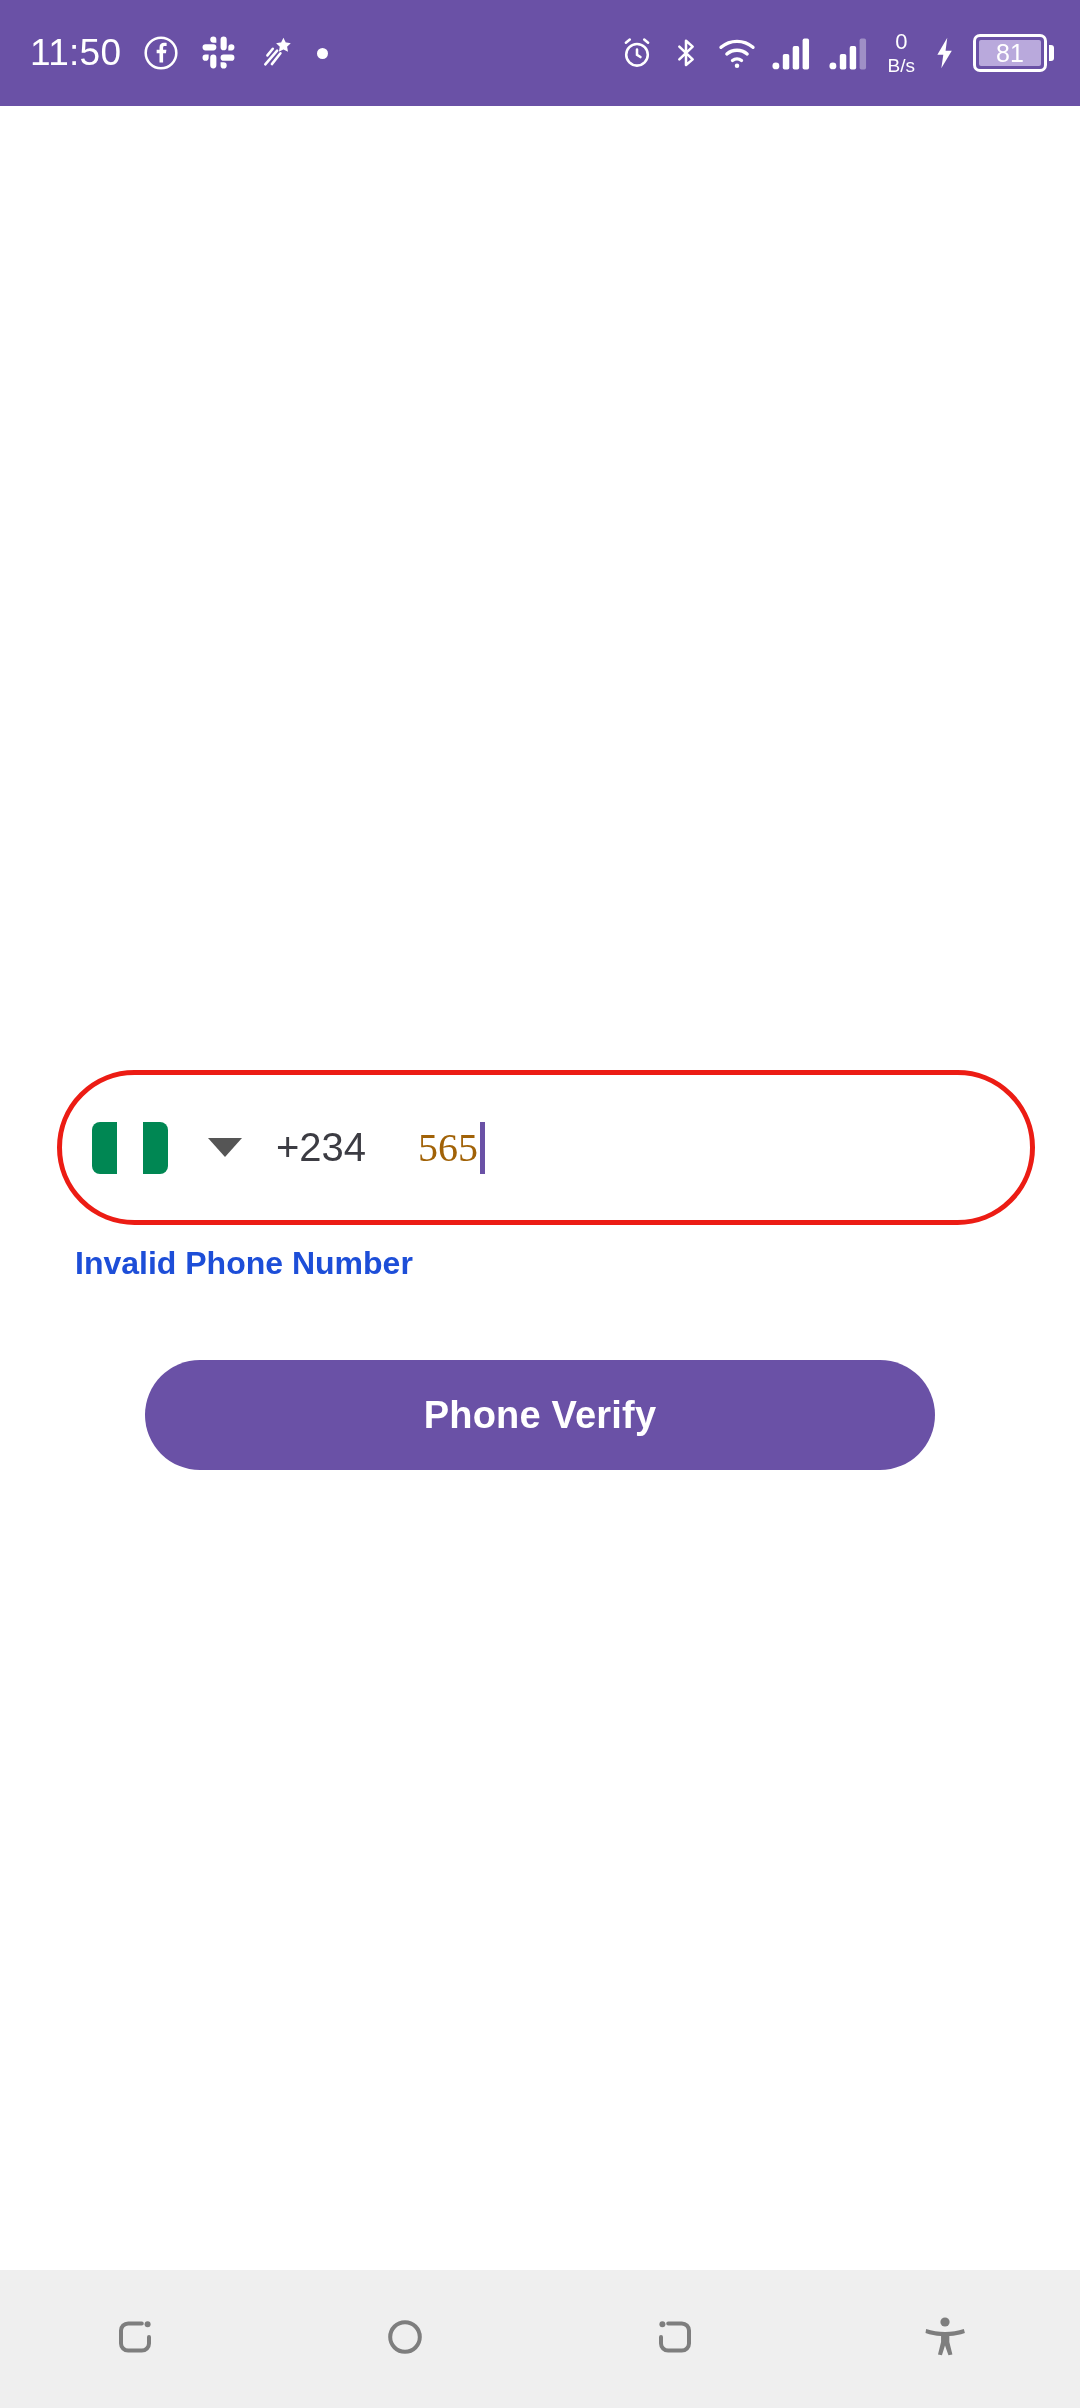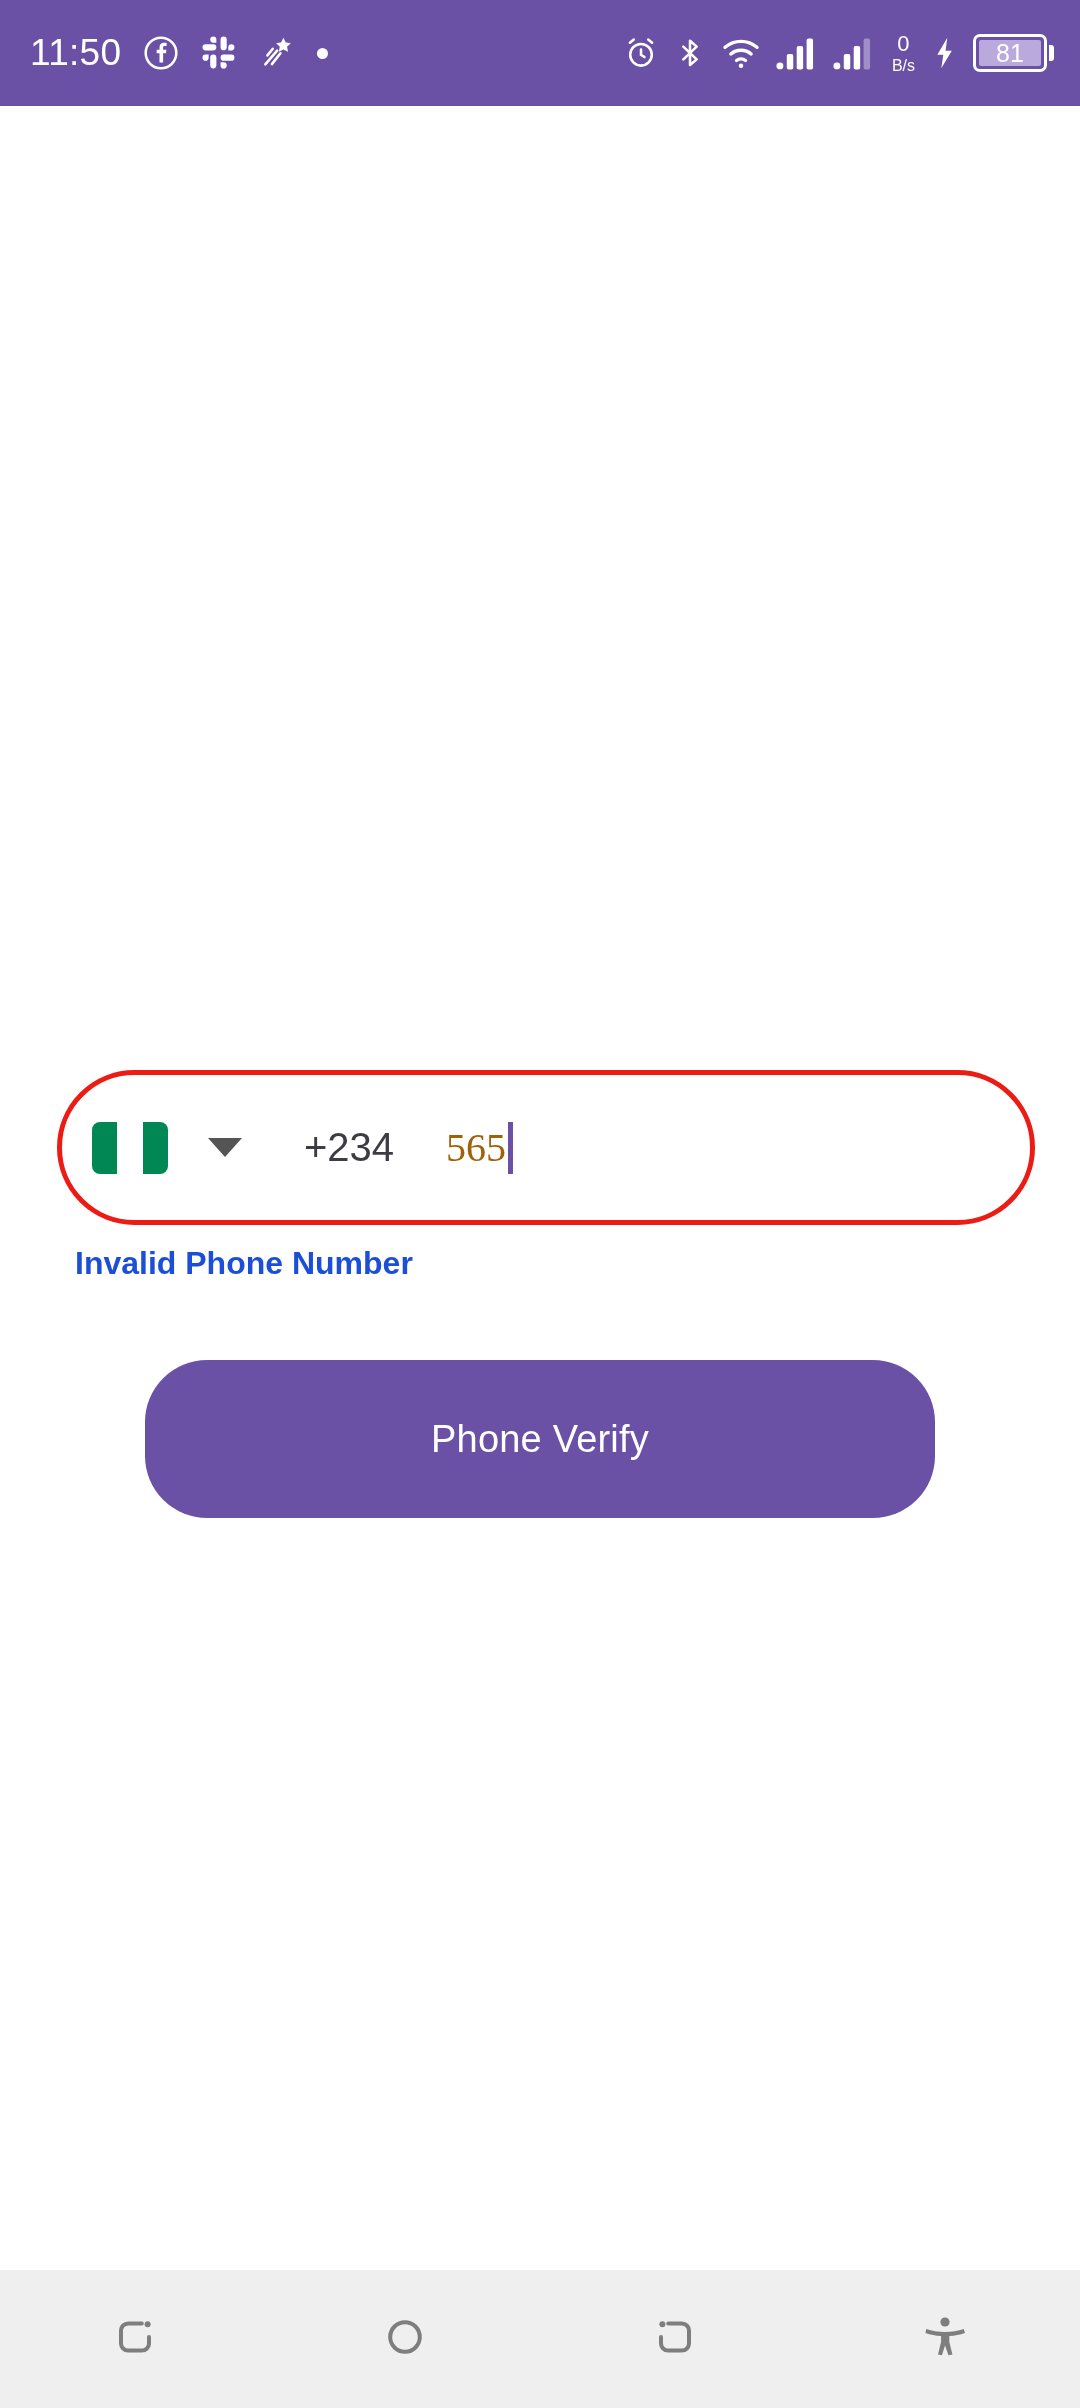--- a/index.html
+++ b/index.html
@@ -19,21 +19,21 @@
     padding:0 26px 0 30px;
   }
   .sb-left{ display:flex; align-items:center; gap:22px; }
   .sb-right{ display:flex; align-items:center; gap:15px; }
   .sb-time{ color:#ffffff; font-size:37px; letter-spacing:.3px; font-weight:400; }
   .sb-ico{ display:inline-flex; align-items:center; justify-content:center; }
   .dot-ico{ width:11px; height:11px; border-radius:50%; background:#fff; display:inline-block; }
   .netspeed{ display:flex; flex-direction:column; align-items:center; justify-content:center;
              color:#fff; line-height:1; margin:0 2px; }
   .netspeed .nval{ font-size:22px; }
-  .netspeed .nunit{ font-size:16px; margin-top:3px; }
+  .netspeed .nunit{ font-size:19px; margin-top:3px; }
   .battery{ display:flex; align-items:center; gap:2px; }
   .batt-shell{ width:74px; height:38px; border:3px solid #fff; border-radius:7px;
                display:flex; align-items:center; padding:3px; }
   .batt-fill{ background:#b9a9dc; height:100%; border-radius:2px;
               display:flex; align-items:center; justify-content:center;
               color:#ffffff; font-size:25px; width:100%; }
   .batt-nub{ width:5px; height:16px; background:#fff; border-radius:0 3px 3px 0; }
 
   
   .app-title{
@@ -51,34 +51,34 @@
          display:flex; margin-left:14px; }
   .flag span{ display:block; height:100%; }
   .flag .b1{ width:33.34%; background:#008753; }
   .flag .b2{ width:33.32%; background:#ffffff; }
   .flag .b3{ width:33.34%; background:#008753; }
   .caret-down{
     width:0; height:0; margin-left:40px;
     border-left:17px solid transparent; border-right:17px solid transparent;
     border-top:19px solid #555555;
   }
-  .dial-code{ margin-left:62px; font-size:40px; color:#3c3c43; }
+  .dial-code{ margin-left:34px; font-size:40px; color:#3c3c43; }
   .phone-num{ margin-left:52px; font-size:40px; color:#a16207;font-family:Liberation Serif, serif; }
   .text-cursor{ width:5px; height:52px; background:#6a51a6; margin-left:2px; display:inline-block; }
 
   .error-text{
     position:absolute; left:75px; top:1245px;
     font-size:32px; color:#1d4ed8; font-weight:700;
   }
 
   
   .verify-btn{
-    position:absolute; left:145px; top:1360px; width:790px; height:158px;
+    position:absolute; left:145px; top:1360px; width:790px; height:110px;
     background:#6a51a6; border:none; border-radius:62px;
-    color:#ffffff; font-size:38px; font-weight:400;
+    color:#ffffff; font-size:38px; font-weight:700;
     font-family:"Liberation Sans", sans-serif;
     cursor:pointer; letter-spacing:.2px;
   }
 
   
   .nav-bar{
     position:absolute; left:0; bottom:0; width:1080px; height:138px;
     background:#efefef; display:flex; align-items:center;
   }
   .nav-btn{ flex:1; display:flex; align-items:center; justify-content:center; cursor:pointer; }

